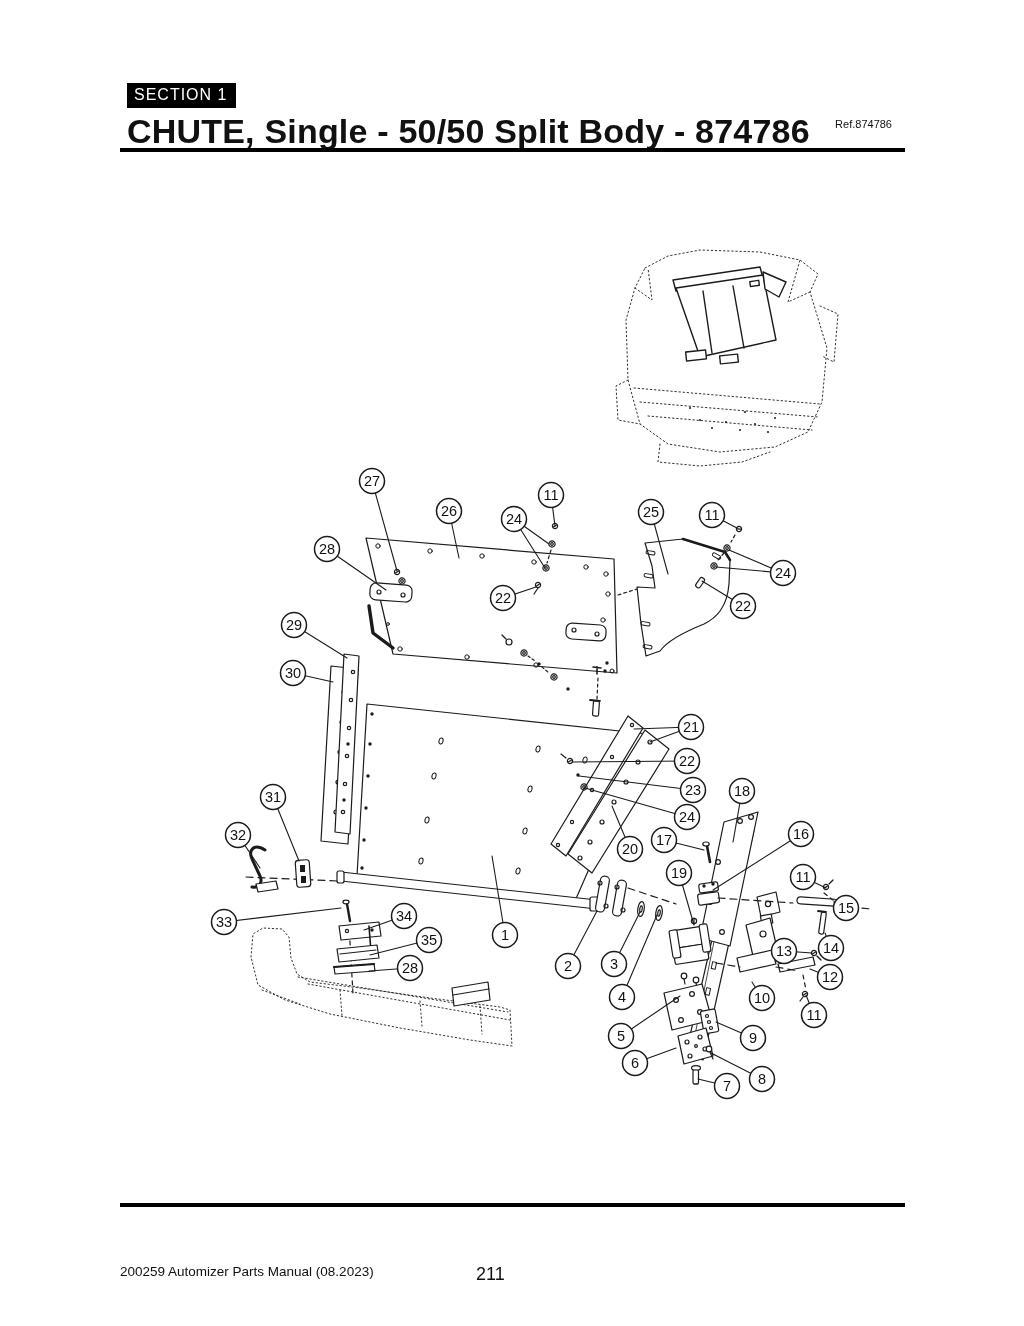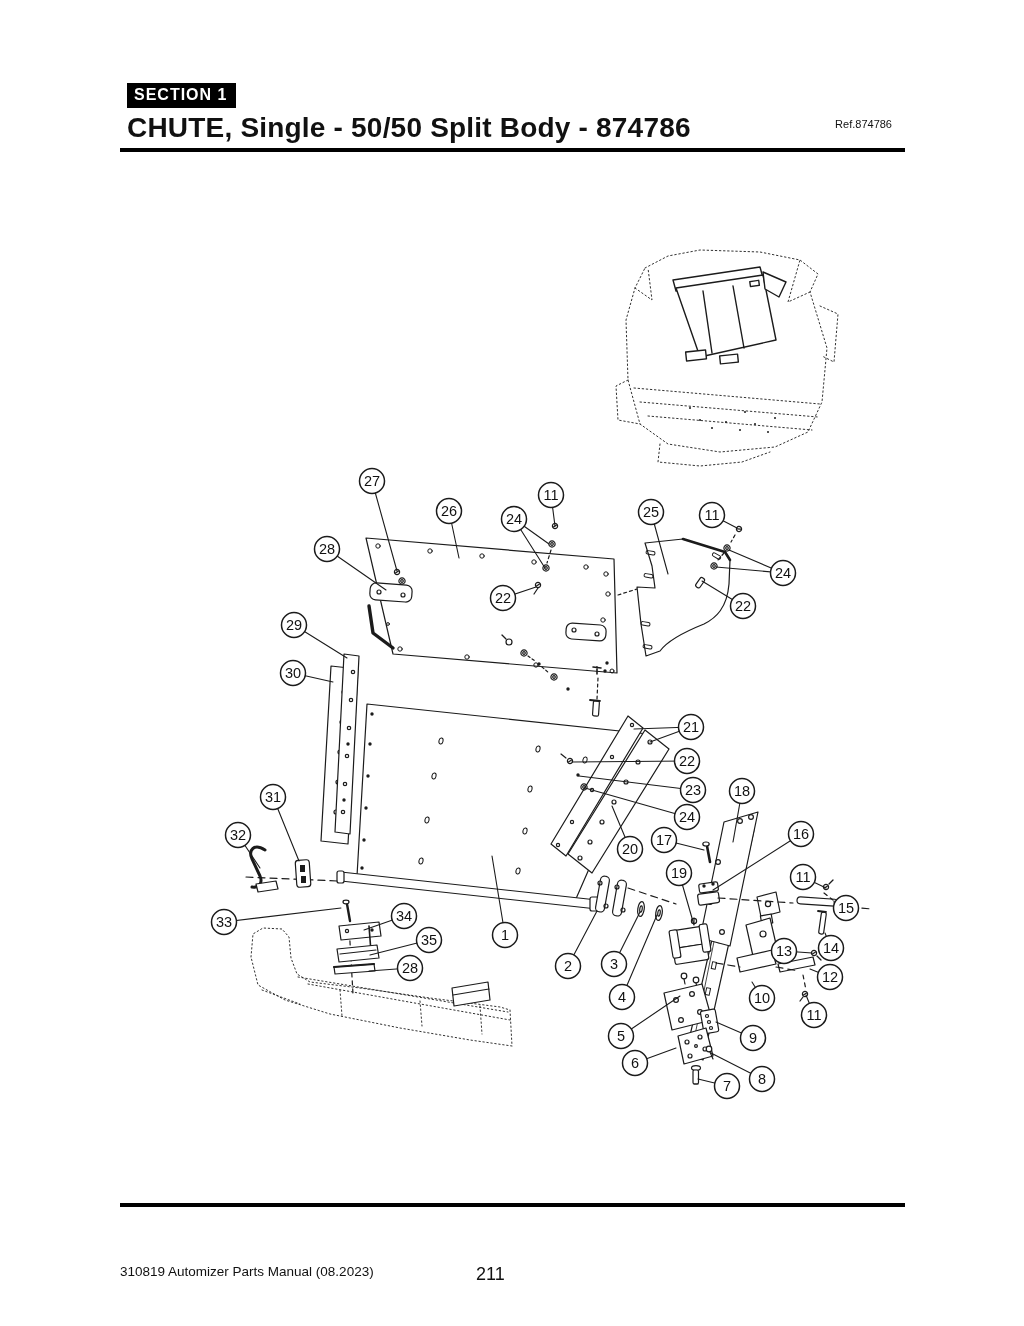--- a/index.html
+++ b/index.html
@@ -3,24 +3,24 @@
 <meta charset="utf-8">
 <style>
   html,body{margin:0;padding:0;background:#e8e8e8;}
   .page{
     position:relative;width:1024px;height:1326px;background:#ffffff;
     font-family:"Liberation Sans",sans-serif;color:#111;overflow:hidden;
     margin:0 auto;
   }
   .hdr-badge{
     position:absolute;left:127px;top:83px;background:#000;color:#fff;
-    font-size:16px;font-weight:bold;letter-spacing:1px;padding:3px 9px 4px 7px;
+    font-size:16px;font-weight:normal;letter-spacing:1px;padding:3px 9px 4px 7px;
   }
   .hdr-title{
-    position:absolute;left:127px;top:112px;font-size:28px;font-weight:bold;
+    position:absolute;left:127px;top:112px;font-size:34px;font-weight:bold;
     letter-spacing:0.2px;white-space:nowrap;
   }
   .hdr-ref{
     position:absolute;right:132px;top:118px;font-size:11px;
   }
   .rule{position:absolute;left:120px;width:785px;background:#000;}
   .rule-top{top:148px;height:4px;}
   .rule-bottom{top:1203px;height:4px;}
   .ftr-left{position:absolute;left:120px;top:1264px;font-size:13.5px;}
   .ftr-page{position:absolute;left:476px;top:1264px;font-size:18px;}
@@ -629,16 +629,16 @@
             <g>
               <circle cx="727" cy="1086" r="12.5" fill="#ffffff" stroke="#1b1b1b" stroke-width="1.5"></circle>
               <text x="727" y="1086" text-anchor="middle" dy="5" font-size="14.5" fill="#111" stroke="none">7</text>
             </g>
           </g>
         </g>
     </g>
   </svg>
 
   <div class="rule rule-bottom"></div>
-  <div class="ftr-left">310819 Automizer Parts Manual (08.2023)</div>
+  <div class="ftr-left">200259 Automizer Parts Manual (08.2023)</div>
   <div class="ftr-page">211</div>
 
 </div>
 
 </body></html>

